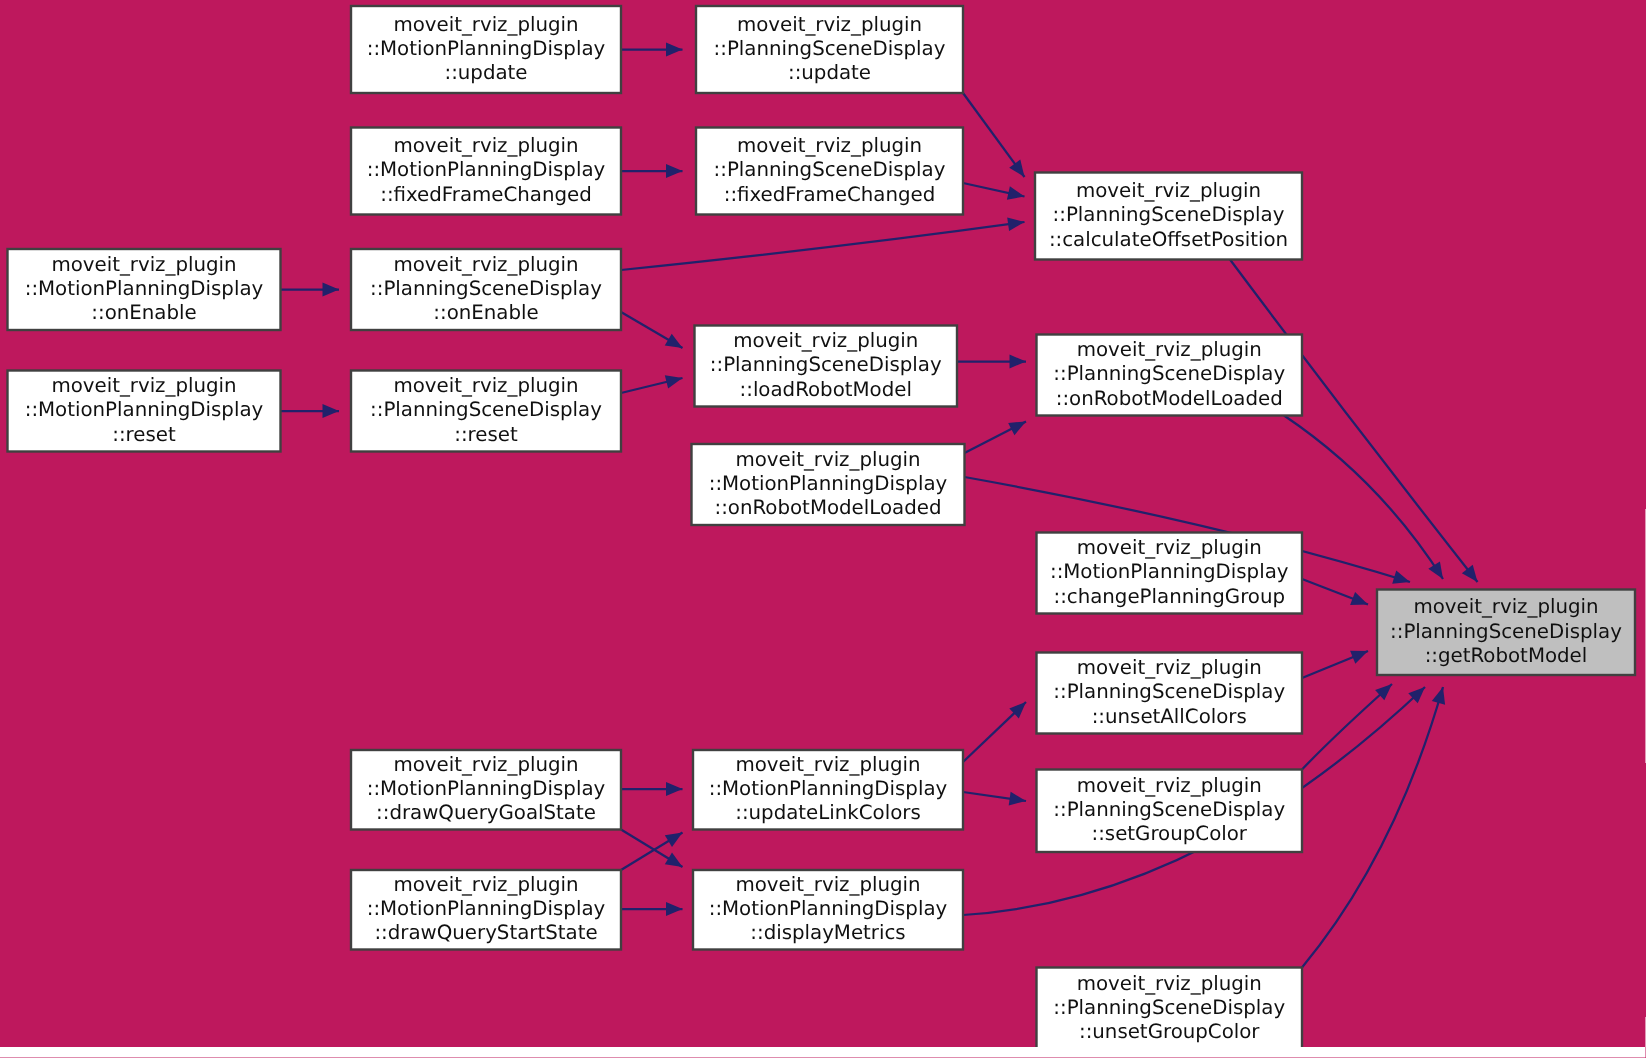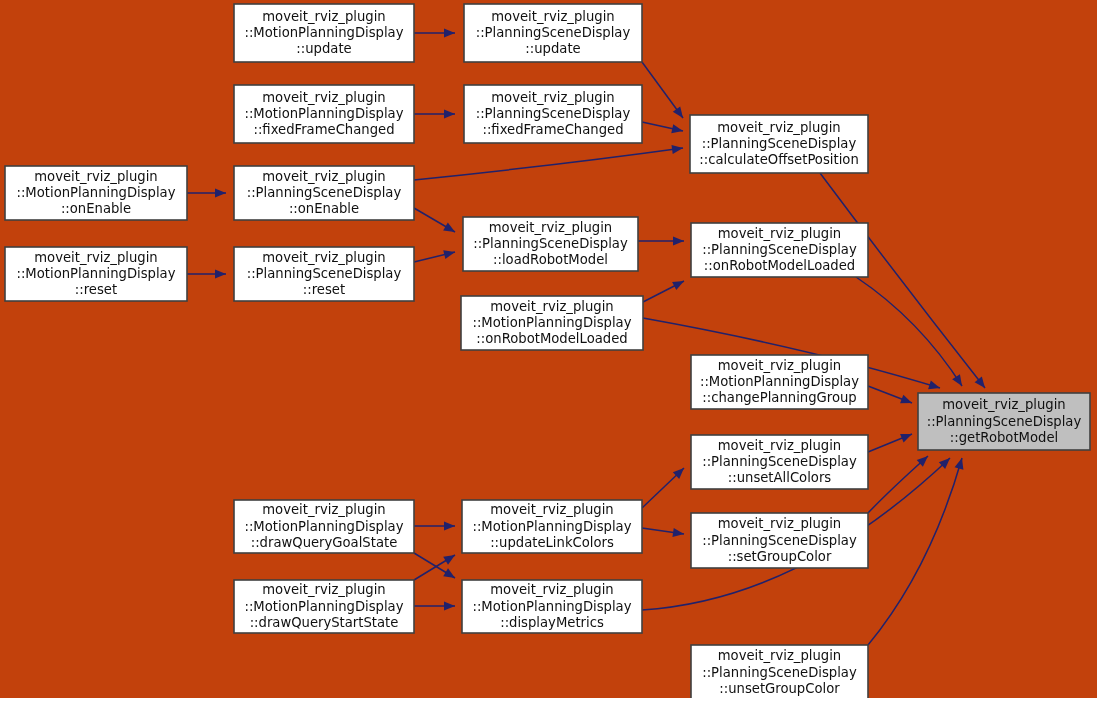--- a/index.html
+++ b/index.html
@@ -4,21 +4,21 @@
 <style>
   html, body {
     margin: 0;
     padding: 0;
     background: #ffffff;
   }
   #canvas {
     position: relative;
     width: 1097px;
     height: 698px;
-    background: #c2410c;
+    background: #be185d;
     overflow: hidden;
     font-family: "DejaVu Sans", sans-serif;
   }
   #graph-svg {
     position: absolute;
     left: 0;
     top: 0;
     width: 1097px;
     height: 705px;
   }

